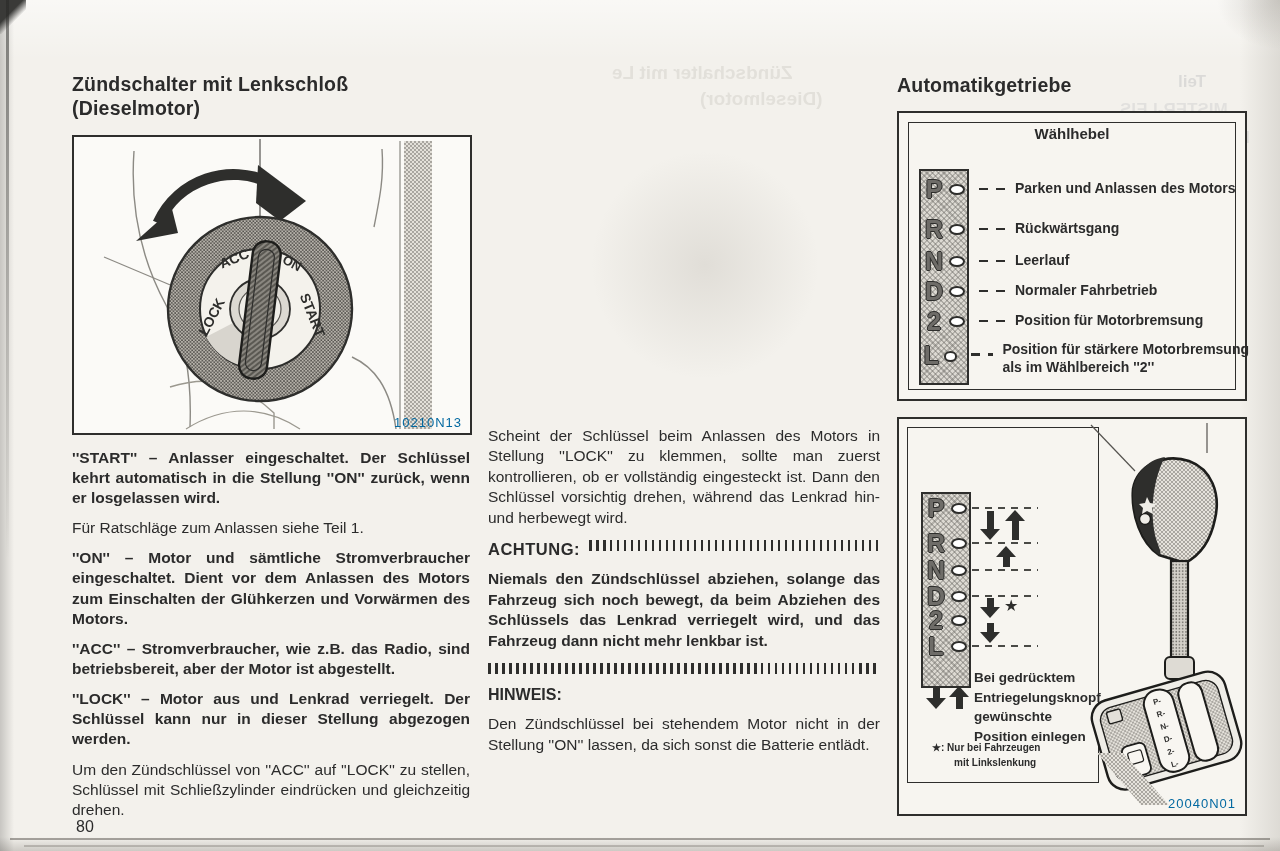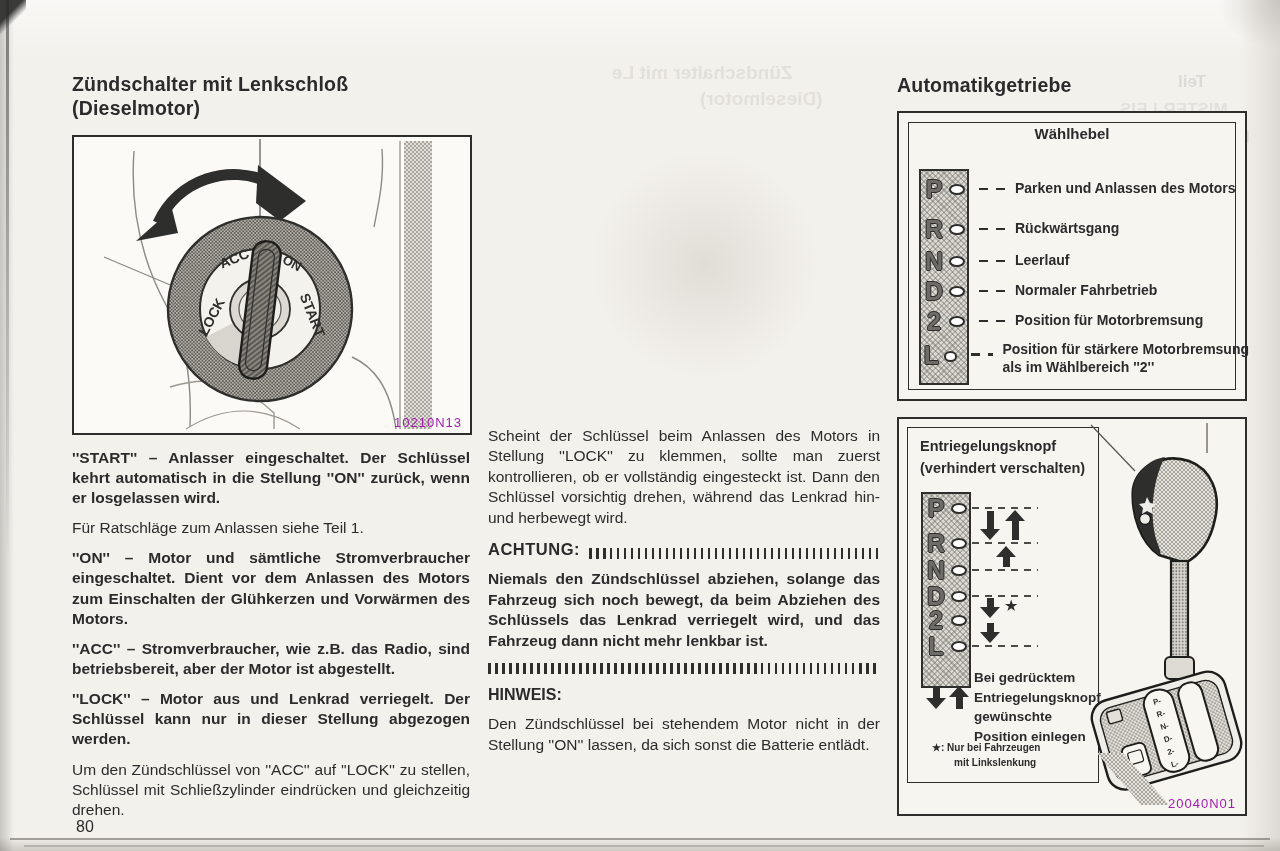--- a/index.html
+++ b/index.html
@@ -32,32 +32,32 @@
   .ghost{position:absolute;transform:scaleX(-1);color:#8f8a80;font-weight:bold;
     opacity:.16;filter:blur(.6px);white-space:nowrap;}
   .ghost-blob{position:absolute;border-radius:50%;
     background:radial-gradient(circle,rgba(140,133,122,.18),rgba(0,0,0,0) 70%);}
 
   
   .col-left{position:absolute;left:72px;top:72px;width:400px;}
   .h1{font-size:19.5px;font-weight:bold;line-height:1.25;letter-spacing:.2px;}
   .fig-box{position:relative;margin-top:14px;width:396px;height:296px;
     border:2px solid #2e2e2c;background:#fbfaf7;}
-  .fig-num{position:absolute;font-size:13px;color:#a21caf;letter-spacing:1px;margin-left:43px;}
+  .fig-num{position:absolute;font-size:13px;color:#0369a1;letter-spacing:1px;margin-left:43px;}
   .fig-num.left{right:8px;bottom:3px;}
   .body-copy{margin-top:13px;width:398px;}
   .body-copy p{margin:0 0 10px 0;font-size:15.5px;line-height:1.3;text-align:justify;}
   .body-copy p.b{font-weight:bold;}
   .page-num{position:absolute;left:76px;top:818px;font-size:16px;}
 
   
   .col-mid{position:absolute;left:488px;top:426px;width:392px;}
   .col-mid p{margin:0 0 12px 0;font-size:15.5px;line-height:1.32;text-align:justify;}
   .col-mid p.b{font-weight:bold;}
-  .caution-head{display:flex;align-items:flex-end;margin:6px 0 10px 0;}
+  .caution-head{display:flex;align-items:flex-start;margin:6px 0 10px 0;}
   .caution-head .lbl{font-weight:bold;font-size:16.5px;letter-spacing:.5px;}
   .ticks{height:11px;flex:1;margin-left:9px;
     background:repeating-linear-gradient(90deg,#2e2e2c 0 2.5px,rgba(0,0,0,0) 2.5px 7px);}
   .ticks.full{width:100%;flex:none;margin:4px 0 12px 0;}
   .note-head{font-weight:bold;font-size:16px;margin:0 0 10px 0;}
 
   
   .col-right{position:absolute;left:897px;top:74px;width:350px;}
   .h2{font-size:19.5px;font-weight:bold;letter-spacing:.2px;}
   .panel{position:relative;border:2px solid #2e2e2c;background:#f7f5f0;}
@@ -252,24 +252,20 @@
         <span class="gdash" style="margin-top:12px;"></span>
         <span class="glabel">
           <span>Position für stärkere Motorbremsung</span>
           <span class="l2">als im Wählbereich ''2''</span>
         </span>
       </div>
     </div>
 
     <div class="panel panel2">
       <div class="panel2-inner">
-        <div class="p2-title">
-          <span>Entriegelungsknopf</span><br>
-          <span>(verhindert verschalten)</span>
-        </div>
 
         <div class="gearbar gb2"></div>
 
         <div class="grow" style="left:13px;top:66px;">
           <span class="gletter">P</span>
           <span class="goval"></span>
         </div>
         <div class="grow" style="left:13px;top:101px;">
           <span class="gletter">R</span>
           <span class="goval"></span>

